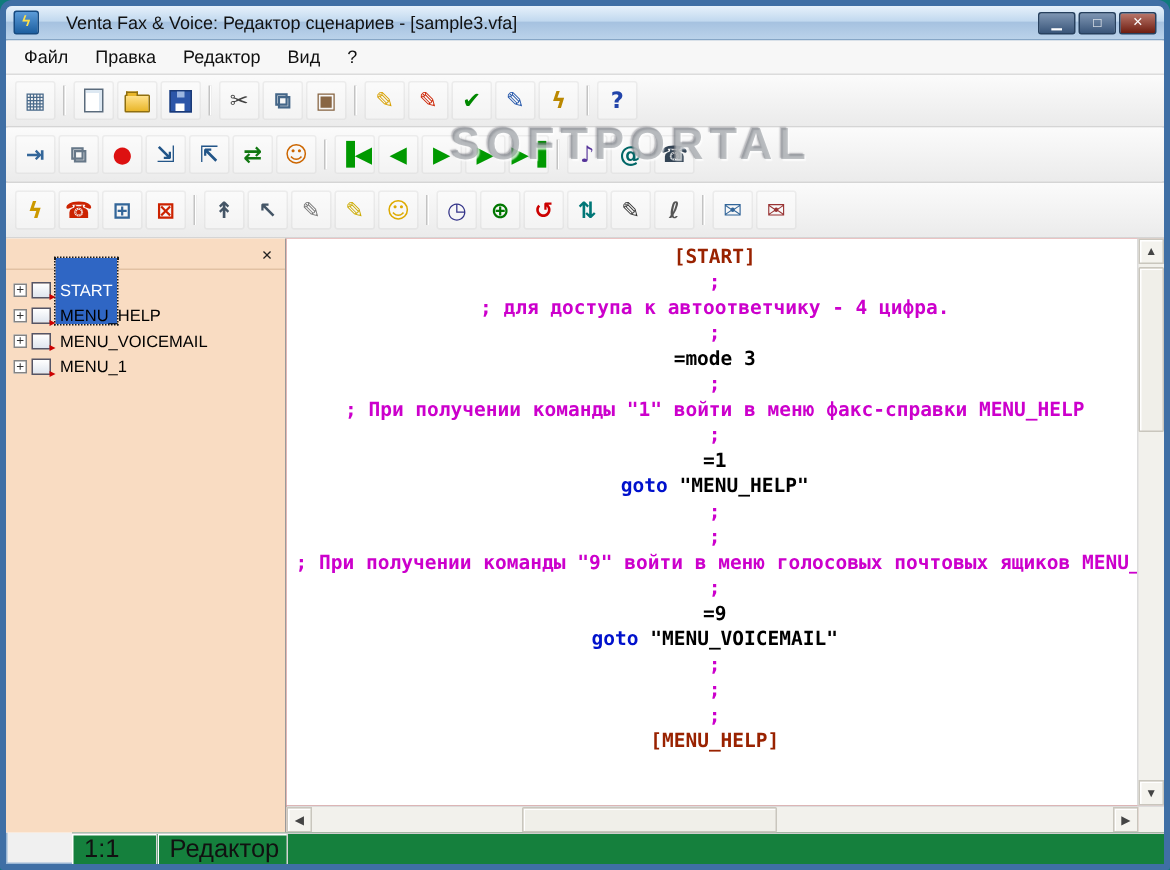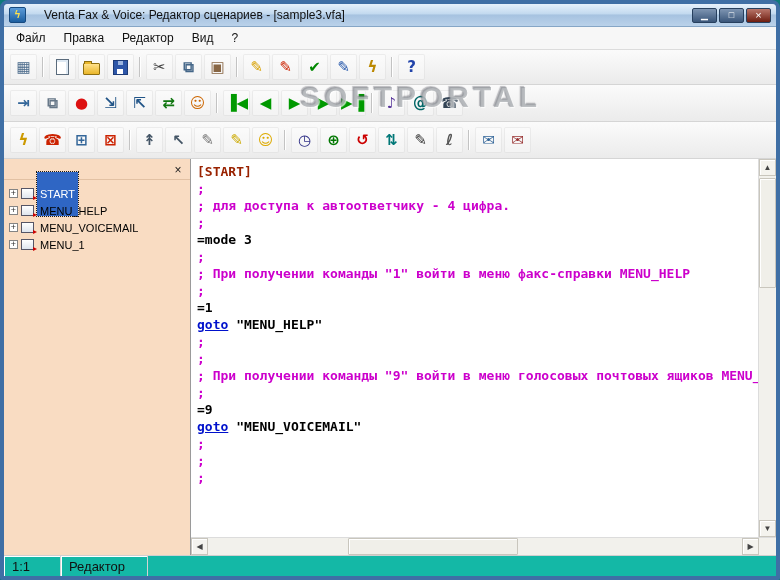--- a/index.html
+++ b/index.html
@@ -57,47 +57,47 @@
   .tree-items{padding:5px 2px;}
   .tree-item{display:flex;align-items:center;height:17px;font-size:11px;gap:3px;padding-left:3px;color:#000;}
   .plusbox{width:9px;height:9px;box-sizing:border-box;border:1px solid #848484;background:#fff;
     font-size:9px;line-height:7px;text-align:center;color:#333;flex:0 0 9px;}
   .node-ic{width:13px;height:11px;box-sizing:border-box;border:1px solid #556;
     background:linear-gradient(#ffffff,#dfe5ee);position:relative;flex:0 0 13px;}
   .node-arrow{position:absolute;right:-4px;bottom:-4px;color:#cc0000;font-size:8px;line-height:1;}
   .tree-label{padding:16px 3px;white-space:nowrap;}
   .tree-item.selected .tree-label{background:#2f66c4;color:#fff;outline:1px dotted #1a1a1a;}
   
-  .editor-wrap{flex:1;display:flex;flex-direction:column;min-width:0;background:#b91c1c;}
+  .editor-wrap{flex:1;display:flex;flex-direction:column;min-width:0;background:#b91c1c;text-align:center;}
   .editor-body{flex:1;display:flex;min-height:0;}
   .code-area{flex:1;overflow:hidden;padding:4px 2px 0 6px;background:#fff;}
   .code-line{font-family:"DejaVu Sans Mono",monospace;font-size:13px;line-height:17px;font-weight:bold;
     white-space:pre;}
   .tk-comment{color:#cc00cc;}
   .tk-section{color:#992200;}
-  .tk-keyword{color:#0011cc;text-decoration:underline;}
+  .tk-keyword{color:#0011cc;}
   .tk-plain{color:#000;}
   
   .vscroll{width:17px;flex:0 0 17px;background:#f2f1ec;border-left:1px solid #dcdcdc;
     display:flex;flex-direction:column;}
   .scroll-btn{width:17px;height:17px;box-sizing:border-box;flex:0 0 17px;background:#f4f3ee;
     border:1px solid #c9c6bd;box-shadow:inset 1px 1px 0 #fff;display:flex;align-items:center;
     justify-content:center;font-size:8px;color:#444;line-height:1;}
   .vtrack{flex:1;position:relative;}
   .vthumb{position:absolute;top:2px;left:0;width:17px;height:110px;box-sizing:border-box;
     background:#f0efe9;border:1px solid #c9c6bd;box-shadow:inset 1px 1px 0 #fff;border-radius:1px;}
   .hscroll-row{height:17px;flex:0 0 17px;display:flex;border-top:1px solid #dcdcdc;}
   .hscroll{flex:1;display:flex;background:#f2f1ec;}
   .htrack{flex:1;position:relative;}
   .hthumb{position:absolute;left:140px;top:0;width:170px;height:17px;box-sizing:border-box;
     background:#f0efe9;border:1px solid #c9c6bd;box-shadow:inset 1px 1px 0 #fff;border-radius:1px;}
   .scroll-corner{width:17px;flex:0 0 17px;background:#f2f1ec;}
   
-  .statusbar{height:20px;flex:0 0 20px;background:#14b8a6;border-top:1px solid #cfcfcf;
-    display:flex;font-size:13px;color:#111;}
+  .statusbar{height:20px;flex:0 0 20px;background:#15803d;border-top:1px solid #cfcfcf;
+    display:flex;font-size:17px;color:#111;margin-left:44px;}
   .status-cell{display:flex;align-items:center;padding:0 8px;border-right:1px solid #d3d3d3;
     box-shadow:inset 1px 1px 0 #fff;}
   .status-cell.c1{width:40px;justify-content:flex-start;}
   .status-cell.c2{width:70px;}
   .status-fill{flex:1;}
 </style>
 </head>
 <body>
 
 <div class="window">
@@ -328,20 +328,21 @@
             <div class="code-line"><span class="tk-keyword">goto</span><span class="tk-plain"> "MENU_HELP"</span></div>
             <div class="code-line"><span class="tk-comment">;</span></div>
             <div class="code-line"><span class="tk-comment">;</span></div>
             <div class="code-line"><span class="tk-comment">; При получении команды "9" войти в меню голосовых почтовых ящиков MENU_VOICEMAIL</span></div>
             <div class="code-line"><span class="tk-comment">;</span></div>
             <div class="code-line"><span class="tk-plain">=9</span></div>
             <div class="code-line"><span class="tk-keyword">goto</span><span class="tk-plain"> "MENU_VOICEMAIL"</span></div>
             <div class="code-line"><span class="tk-comment">;</span></div>
             <div class="code-line"><span class="tk-comment">;</span></div>
             <div class="code-line"><span class="tk-comment">;</span></div>
+            <div class="code-line"><span class="tk-section">[MENU_HELP]</span></div>
           </div>
         <div class="vscroll">
           <div class="scroll-btn">▲</div>
           <div class="vtrack">
             <div class="vthumb"></div>
           </div>
           <div class="scroll-btn">▼</div>
         </div>
       </div>
       <div class="hscroll-row">

